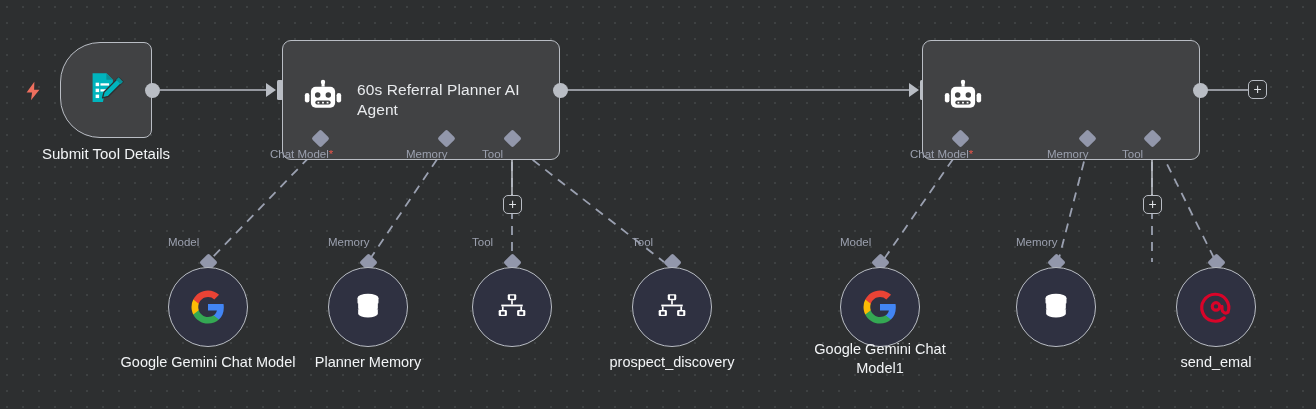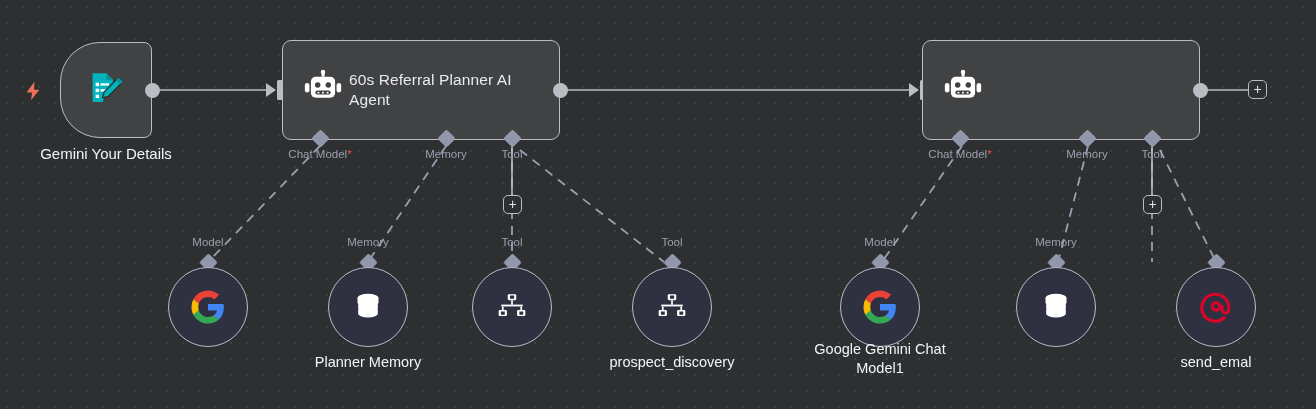--- a/index.html
+++ b/index.html
@@ -42,27 +42,27 @@
     left: 22px; top: 78px;
     width: 22px; height: 26px;
     color: #ef6f5e;
     font-size: 23px; line-height: 26px;
     text-align: center;
   }
 
   
   .agent-node {
     position: absolute;
-    height: 100px;
+    height: 120px;
     background: #414244;
     border: 1.4px solid #b9bdc4;
     border-radius: 9px;
     display: flex; align-items: center;
     padding-left: 18px;
-    gap: 4px;
+    gap: 12px;
   }
   .agent-title {
     color: #e8eaed;
     font-size: 15.5px;
     line-height: 20px;
     letter-spacing: .1px;
     max-width: 185px;
   }
 
   
@@ -93,21 +93,21 @@
     white-space: pre-line;
     width: 180px;
   }
 
   
   .port-label {
     position: absolute;
     color: #9ba0ae;
     font-size: 11.5px;
     line-height: 13px;
-    text-align: center;
+    text-align: left;
     white-space: nowrap;
   }
   .port-label .req { color: #e8544a; }
 
   
   .diamond {
     position: absolute;
     width: 13px; height: 13px;
     background: #9297ab;
     transform: rotate(45deg);
@@ -188,21 +188,21 @@
         <rect x="6.6" y="8.2" width="1.8" height="1.8" fill="#ffffff"></rect>
         <rect x="9.1" y="8.5" width="4.5" height="1.2" fill="#ffffff"></rect>
         <rect x="6.6" y="11.3" width="1.8" height="1.8" fill="#ffffff"></rect>
         <rect x="9.1" y="11.6" width="3.2" height="1.2" fill="#ffffff"></rect>
         <rect x="6.6" y="14.4" width="1.8" height="1.8" fill="#ffffff"></rect>
         <path d="M18.6 5.4 l2.3 2.3 -7.6 7.6 -3.1 0.8 0.8 -3.1 z" fill="#00b4bd" stroke="#2d2f30" stroke-width="0.7" stroke-linejoin="round"></path>
         <path d="M18.6 5.4 l2.3 2.3 -1.3 1.3 -2.3 -2.3 z" fill="#0a8f96"></path>
       </svg>
     </span>
   </div>
-  <div class="node-caption" style="left:14px; top:144px; width:184px;">Gemini Your Details</div>
+  <div class="node-caption" style="left:14px; top:144px; width:184px;">Submit Tool Details</div>
 
   <div class="out-dot" style="left:145px; top:83px;"></div>
 
   <div class="agent-node" style="left:282px; top:40px; width:278px;">
     <span>
       <svg class="icon-svg" width="44" height="44" viewBox="0 0 24 24" aria-hidden="true">
         <rect x="11.2" y="2.4" width="1.7" height="2.3" fill="#ffffff"></rect>
         <circle cx="12" cy="2.2" r="1.2" fill="#ffffff"></circle>
         <rect x="5.4" y="4.8" width="13.2" height="11.4" rx="2.6" fill="#ffffff"></rect>
         <rect x="2.1" y="8.2" width="2.5" height="5.2" rx="1.25" fill="#ffffff"></rect>
@@ -271,20 +271,21 @@
   <div class="sub-node" style="left:168px; top:267px;">
     <span>
       <svg class="icon-svg" width="36" height="36" viewBox="0 0 48 48" aria-hidden="true">
         <path fill="#4285F4" d="M45.1 24.5c0-1.6-.14-3.14-.41-4.64H24v8.78h11.84c-.51 2.75-2.06 5.08-4.39 6.64v5.52h7.1c4.16-3.83 6.55-9.47 6.55-16.3z"></path>
         <path fill="#34A853" d="M24 46c5.94 0 10.92-1.97 14.55-5.33l-7.1-5.52c-1.97 1.32-4.49 2.1-7.45 2.1-5.73 0-10.58-3.87-12.31-9.07H4.34v5.7C7.96 41.07 15.4 46 24 46z"></path>
         <path fill="#FBBC05" d="M11.69 28.18A13.2 13.2 0 0 1 11 24c0-1.45.25-2.86.69-4.18v-5.7H4.34A22 22 0 0 0 2 24c0 3.55.85 6.91 2.34 9.88l7.35-5.7z"></path>
         <path fill="#EA4335" d="M24 10.75c3.23 0 6.13 1.11 8.41 3.29l6.31-6.31C34.91 4.18 29.93 2 24 2 15.4 2 7.96 6.93 4.34 14.12l7.35 5.7c1.73-5.2 6.58-9.07 12.31-9.07z"></path>
       </svg>
     </span>
   </div>
+  <div class="sub-caption" style="left:118px; top:353px;">Google Gemini Chat Model</div>
 
   <div class="port-label" style="left:328px; top:236px; width:80px;">Memory</div>
   <div class="diamond" style="left:362px; top:256px;"></div>
   <div class="sub-node" style="left:328px; top:267px;">
     <span>
       <svg class="icon-svg" width="34" height="34" viewBox="0 0 24 24" aria-hidden="true">
         <ellipse cx="12" cy="5.6" rx="7.4" ry="3.0" fill="#ffffff"></ellipse>
         <path d="M4.6 5.6 v3.2 c0 1.66 3.31 3.0 7.4 3.0 s7.4-1.34 7.4-3.0 V5.6" fill="#ffffff"></path>
         <path d="M4.6 9.6 v3.2 c0 1.66 3.31 3.0 7.4 3.0 s7.4-1.34 7.4-3.0 V9.6" fill="#ffffff" stroke="#2f3141" stroke-width="0.9"></path>
         <path d="M4.6 13.6 v3.2 c0 1.66 3.31 3.0 7.4 3.0 s7.4-1.34 7.4-3.0 V13.6" fill="#ffffff" stroke="#2f3141" stroke-width="0.9"></path>

